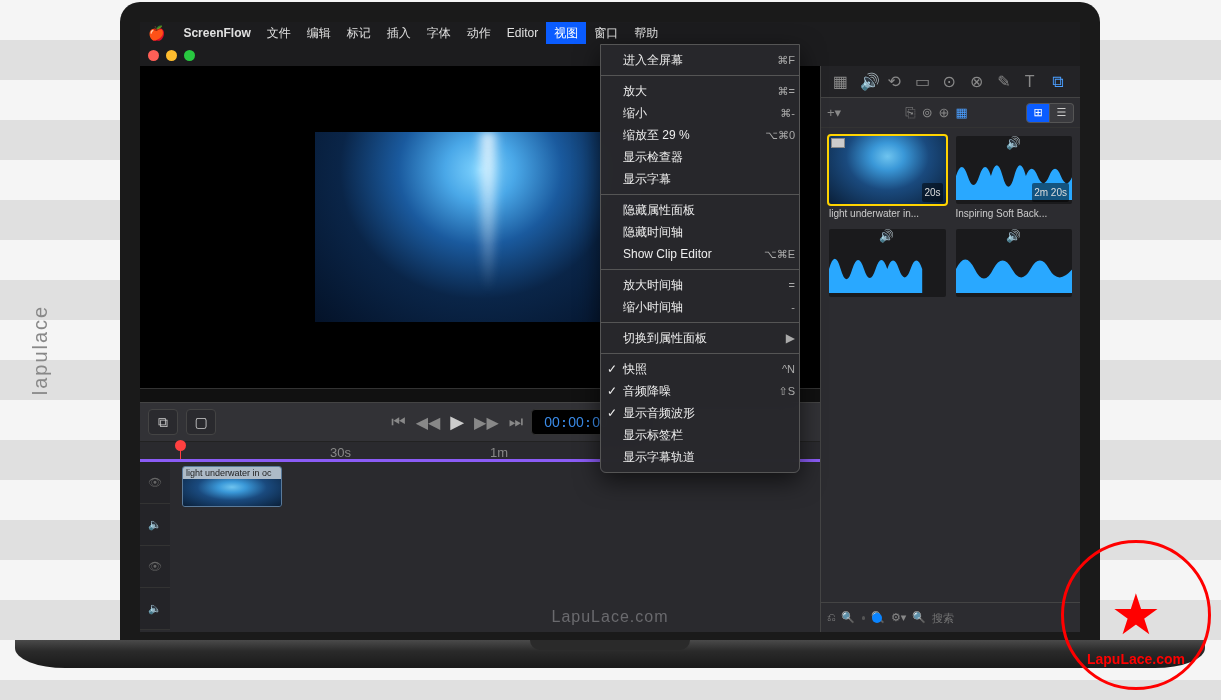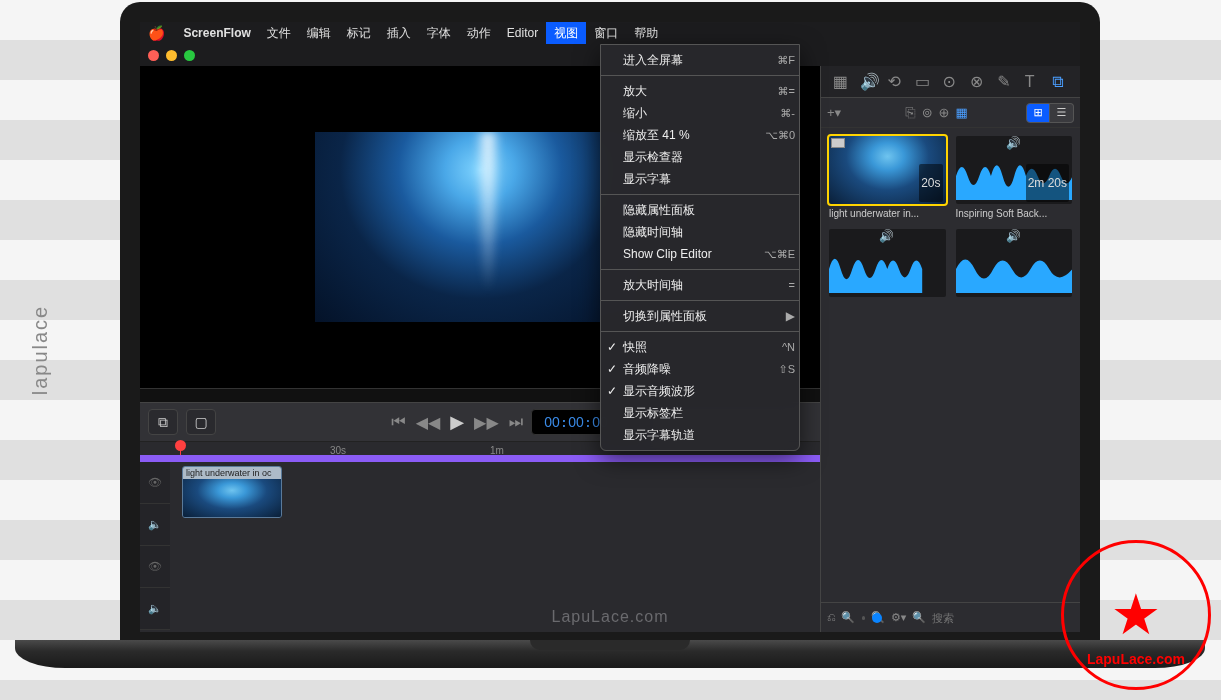--- a/index.html
+++ b/index.html
@@ -33,50 +33,50 @@
 
 .tool-row { height: 40px; background: #323236; border-top: 1px solid #444; border-bottom: 1px solid #222; display: flex; align-items: center; padding: 0 8px; gap: 8px; }
 .tool-btn { width: 30px; height: 26px; background: #2a2a2e; border: 1px solid #444; border-radius: 4px; display: flex; align-items: center; justify-content: center; color: #ccc; font-size: 14px; }
 .spacer { flex: 1; }
 .playback { display: flex; align-items: center; gap: 10px; color: #888; }
 .timecode { background: #000; border: 1px solid #333; border-radius: 4px; padding: 4px 12px; font-family: monospace; font-size: 14px; color: #3a8be8; }
 .timecode .frame { color: #2266aa; }
 
 
 .timeline { flex: 0 0 190px; background: #2a2a2e; position: relative; }
-.ruler { height: 20px; background: #2a2a2e; border-bottom: 7px solid #8b5cf6; position: relative; color: #888; font-size: 10px; }
+.ruler { height: 20px; background: #2a2a2e; border-bottom: 3px solid #8b5cf6; position: relative; color: #888; font-size: 13px; }
 .ruler .tick { position: absolute; top: 3px; }
 .playhead { position: absolute; left: 40px; top: 0; width: 1px; height: 100%; background: #ff4040; }
 .playhead::before { content:''; position:absolute; left:-5px; top:-2px; width:11px; height:11px; background:#ff4040; border-radius:50%; }
 .tracks { display: flex; }
 .track-gutter { width: 30px; background: #242428; display: flex; flex-direction: column; }
 .gutter-row { height: 42px; border-bottom: 1px solid #333; display:flex; align-items:center; justify-content:center; color:#666; font-size:11px; }
 .track-area { flex: 1; position: relative; }
-.clip { position: absolute; left: 12px; top: 4px; width: 100px; height: 52px; border: 1px solid #5a7a9a; border-radius: 3px; overflow: hidden; background: #1a3a5a; }
+.clip { position: absolute; left: 12px; top: 4px; width: 100px; height: 41px; border: 1px solid #5a7a9a; border-radius: 3px; overflow: hidden; background: #1a3a5a; }
 .clip-label { position: absolute; top: 0; left: 0; right: 0; background: rgba(200,210,220,0.85); color: #222; font-size: 9px; padding: 1px 3px; white-space: nowrap; overflow: hidden; }
 .clip-thumb { position:absolute; top:12px; left:0; right:0; bottom:0; background: radial-gradient(ellipse at 50% 30%, #6fc4ef 0%, #3a98d8 20%, #1a4a7e 50%, #0a1f38 100%); }
 
 
 .right-panel { width: 260px; background: #2c2c30; border-left: 1px solid #444; display: flex; flex-direction: column; }
 .inspector-tabs { height: 32px; background: #232326; border-bottom: 1px solid #444; display:flex; align-items:center; justify-content:space-around; padding: 0 6px; }
 .inspector-tabs svg, .inspector-tabs .ic { color: #888; width:16px; }
 .inspector-tabs .ic.active { color: #4a9eff; }
 .media-toolbar { height: 30px; background: #2c2c30; border-bottom: 1px solid #333; display:flex; align-items:center; padding: 0 6px; gap: 6px; color:#888; font-size: 13px; }
 .seg { display:flex; margin-left:auto; }
 .seg .segbtn { width:24px; height:20px; background:#3a3a3e; border:1px solid #555; display:flex;align-items:center;justify-content:center; color:#ccc; font-size:11px; }
 .seg .segbtn.active { background:#0a5cff; color:#fff; }
 .seg .segbtn:first-child { border-radius: 4px 0 0 4px; }
 .seg .segbtn:last-child { border-radius: 0 4px 4px 0; border-left:none; }
 .media-grid { flex:1; padding: 8px; display: grid; grid-template-columns: 1fr 1fr; gap: 10px; align-content: start; overflow: hidden; }
 .media-item { display:flex; flex-direction:column; }
 .media-thumb { width: 100%; height: 68px; background: #1a1a1c; border-radius: 2px; position: relative; overflow:hidden; }
 .media-thumb.selected { outline: 2px solid #ffd400; }
 .media-thumb.video { background: radial-gradient(ellipse at 50% 30%, #6fc4ef 0%, #3a98d8 20%, #1a4a7e 50%, #0a1f38 100%); }
 .filmstrip { position:absolute; top:2px; left:2px; width:14px; height:10px; background:#ccc; border:1px solid #888;}
-.duration { position:absolute; bottom:2px; right:3px; font-size:12px; color:#ddd; background:rgba(0,0,0,0.5); padding:12px 2px; border-radius:2px; }
+.duration { position:absolute; bottom:2px; right:3px; font-size:10px; color:#ddd; background:rgba(0,0,0,0.5); padding:4px 2px; border-radius:2px; }
 .sound-icon { width:100%; height:14px; display:flex; align-items:center; justify-content:center; color:#888; font-size:12px; margin-bottom: 2px;}
 .waveform { width:100%; height: 48px; position:relative; }
 .wave-path { fill:#29a8ff; }
 .media-label { font-size: 10px; color: #ccc; margin-top: 4px; overflow:hidden; white-space:nowrap; text-overflow:ellipsis; }
 .media-search { height: 30px; border-top: 1px solid #444; display:flex; align-items:center; padding: 0 6px; gap:6px; color:#888; font-size: 11px; }
 .zoom-slider { width: 40px; height:4px; background:#555; border-radius:2px; position:relative; }
 .zoom-slider::after { content:''; position:absolute; left:10px; top:-3px; width:10px; height:10px; background:#0a84ff; border-radius:50%; }
 .search-input { flex:1; background:transparent; border:none; color:#ccc; font-size:11px; outline:none; }
 
 
@@ -251,21 +251,21 @@
           <div class="dd-sep"></div>
           <div class="dd-item">
             <span>放大</span>
             <span class="shortcut">⌘=</span>
           </div>
           <div class="dd-item">
             <span>缩小</span>
             <span class="shortcut">⌘-</span>
           </div>
           <div class="dd-item">
-            <span>缩放至 41 %</span>
+            <span>缩放至 29 %</span>
             <span class="shortcut">⌥⌘0</span>
           </div>
           <div class="dd-item">
             <span>显示检查器</span>
           </div>
           <div class="dd-item">
             <span>显示字幕</span>
           </div>
           <div class="dd-sep"></div>
           <div class="dd-item">
@@ -275,20 +275,24 @@
             <span>隐藏时间轴</span>
           </div>
           <div class="dd-item">
             <span>Show Clip Editor</span>
             <span class="shortcut">⌥⌘E</span>
           </div>
           <div class="dd-sep"></div>
           <div class="dd-item">
             <span>放大时间轴</span>
             <span class="shortcut">=</span>
+          </div>
+          <div class="dd-item">
+            <span>缩小时间轴</span>
+            <span class="shortcut">-</span>
           </div>
           <div class="dd-sep"></div>
           <div class="dd-item">
             <span>切换到属性面板</span>
             <span class="arrow">▶</span>
           </div>
           <div class="dd-sep"></div>
           <div class="dd-item">
             <span class="check">✓</span>
             <span>快照</span>

